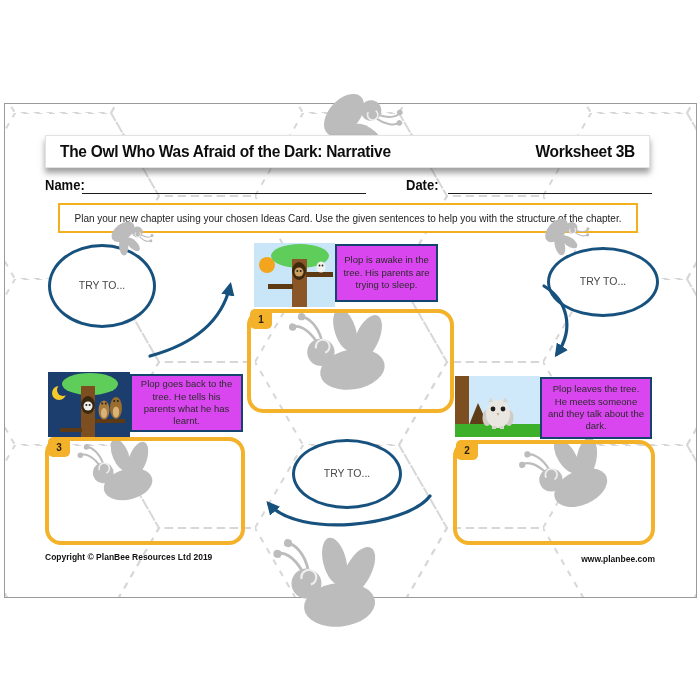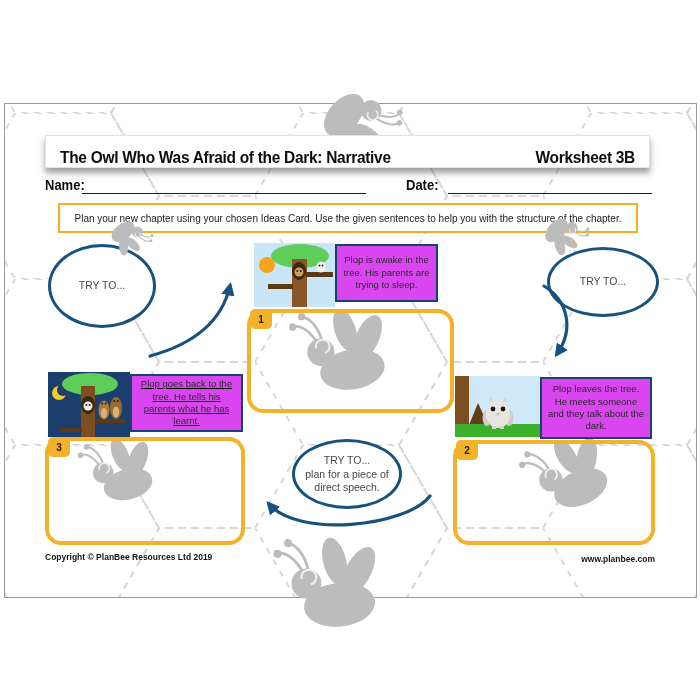--- a/index.html
+++ b/index.html
@@ -14,21 +14,21 @@
   }
   .hex-layer{position:absolute;left:0;top:0;width:100%;height:100%;z-index:0;}
   .bee-layer{position:absolute;left:0;top:0;width:700px;height:700px;z-index:1;pointer-events:none;}
   .bee-top-layer{position:absolute;left:0;top:0;width:700px;height:700px;z-index:5;pointer-events:none;}
   .arrow-layer{position:absolute;left:0;top:0;width:700px;height:700px;z-index:3;pointer-events:none;}
 
   .header-bar{
     position:absolute;left:45px;top:135px;width:605px;height:33px;z-index:2;
     background:#ffffff;border:1px solid #e2e2e2;
     box-shadow:0 5px 6px rgba(80,80,80,.55);
-    display:flex;align-items:flex-end;justify-content:space-between;
+    display:flex;align-items:center;justify-content:space-between;
     padding:0 14px;box-sizing:border-box;
   }
   .header-title,.header-worksheet{
     font-weight:bold;font-size:15.5px;color:#0d0d0d;letter-spacing:-.3px;
     transform:scaleY(1.08);white-space:nowrap;
   }
   .label-bold{font-weight:bold;color:#0d0d0d;transform:scaleY(1.1);}
   .name-label{position:absolute;left:45px;top:178px;font-size:13px;z-index:2;}
   .date-label{position:absolute;left:406px;top:178px;font-size:13px;z-index:2;}
   .write-line{position:absolute;height:1px;border-bottom:1.6px solid #1c1c1c;z-index:2;}
@@ -62,21 +62,21 @@
   .scene-3{left:48px;top:372px;width:82px;height:65px;}
 
   .caption-box{
     position:absolute;z-index:2;background:#d946ef;border:2.5px solid #14446e;
     display:flex;align-items:center;justify-content:center;
     box-sizing:border-box;padding:2px 5px;
   }
   .caption-box span{font-size:9.5px;line-height:1.3;color:#2b2b2b;text-align:center;}
   .caption-1{left:335px;top:244px;width:103px;height:58px;}
   .caption-2{left:540px;top:377px;width:112px;height:62px;}
-  .caption-3{left:130px;top:374px;width:113px;height:58px;text-decoration:underline;}
+  .caption-3{left:130px;top:374px;width:113px;height:58px;}
 
   .big-box{
     position:absolute;z-index:2;background:transparent;
     border:4px solid #f3b229;border-radius:16px;box-sizing:border-box;
   }
   .big-box-1{left:247px;top:309px;width:207px;height:104px;}
   .big-box-2{left:453px;top:440px;width:202px;height:105px;}
   .big-box-3{left:45px;top:437px;width:200px;height:108px;}
   .num-tab{
     position:absolute;left:-1px;top:-4px;width:22px;height:20px;
@@ -152,21 +152,20 @@
 </div>
 
 <div class="bubble bubble-1">
   <span class="b-title">TRY TO...</span>
 </div>
 <div class="bubble bubble-2">
   <span class="b-title">TRY TO...</span>
 </div>
 <div class="bubble bubble-3">
   <span class="b-title">TRY TO...</span>
-  <span class="b-body">plan for a piece of direct speech.</span>
 </div>
 
 <div class="scene scene-1">
   <svg width="81" height="64" viewBox="0 0 81 64">
     <rect width="81" height="64" fill="#c9e6f8"></rect>
     <circle cx="13" cy="22" r="8" fill="#f2a51d"></circle>
     <ellipse cx="46" cy="13" rx="29" ry="12" fill="#5ecd5a"></ellipse>
     <rect x="38" y="16" width="15" height="48" fill="#8a5527"></rect>
     <rect x="14" y="41" width="25" height="5" fill="#5e3a14"></rect>
     <rect x="52" y="29" width="27" height="5" fill="#5e3a14"></rect>

